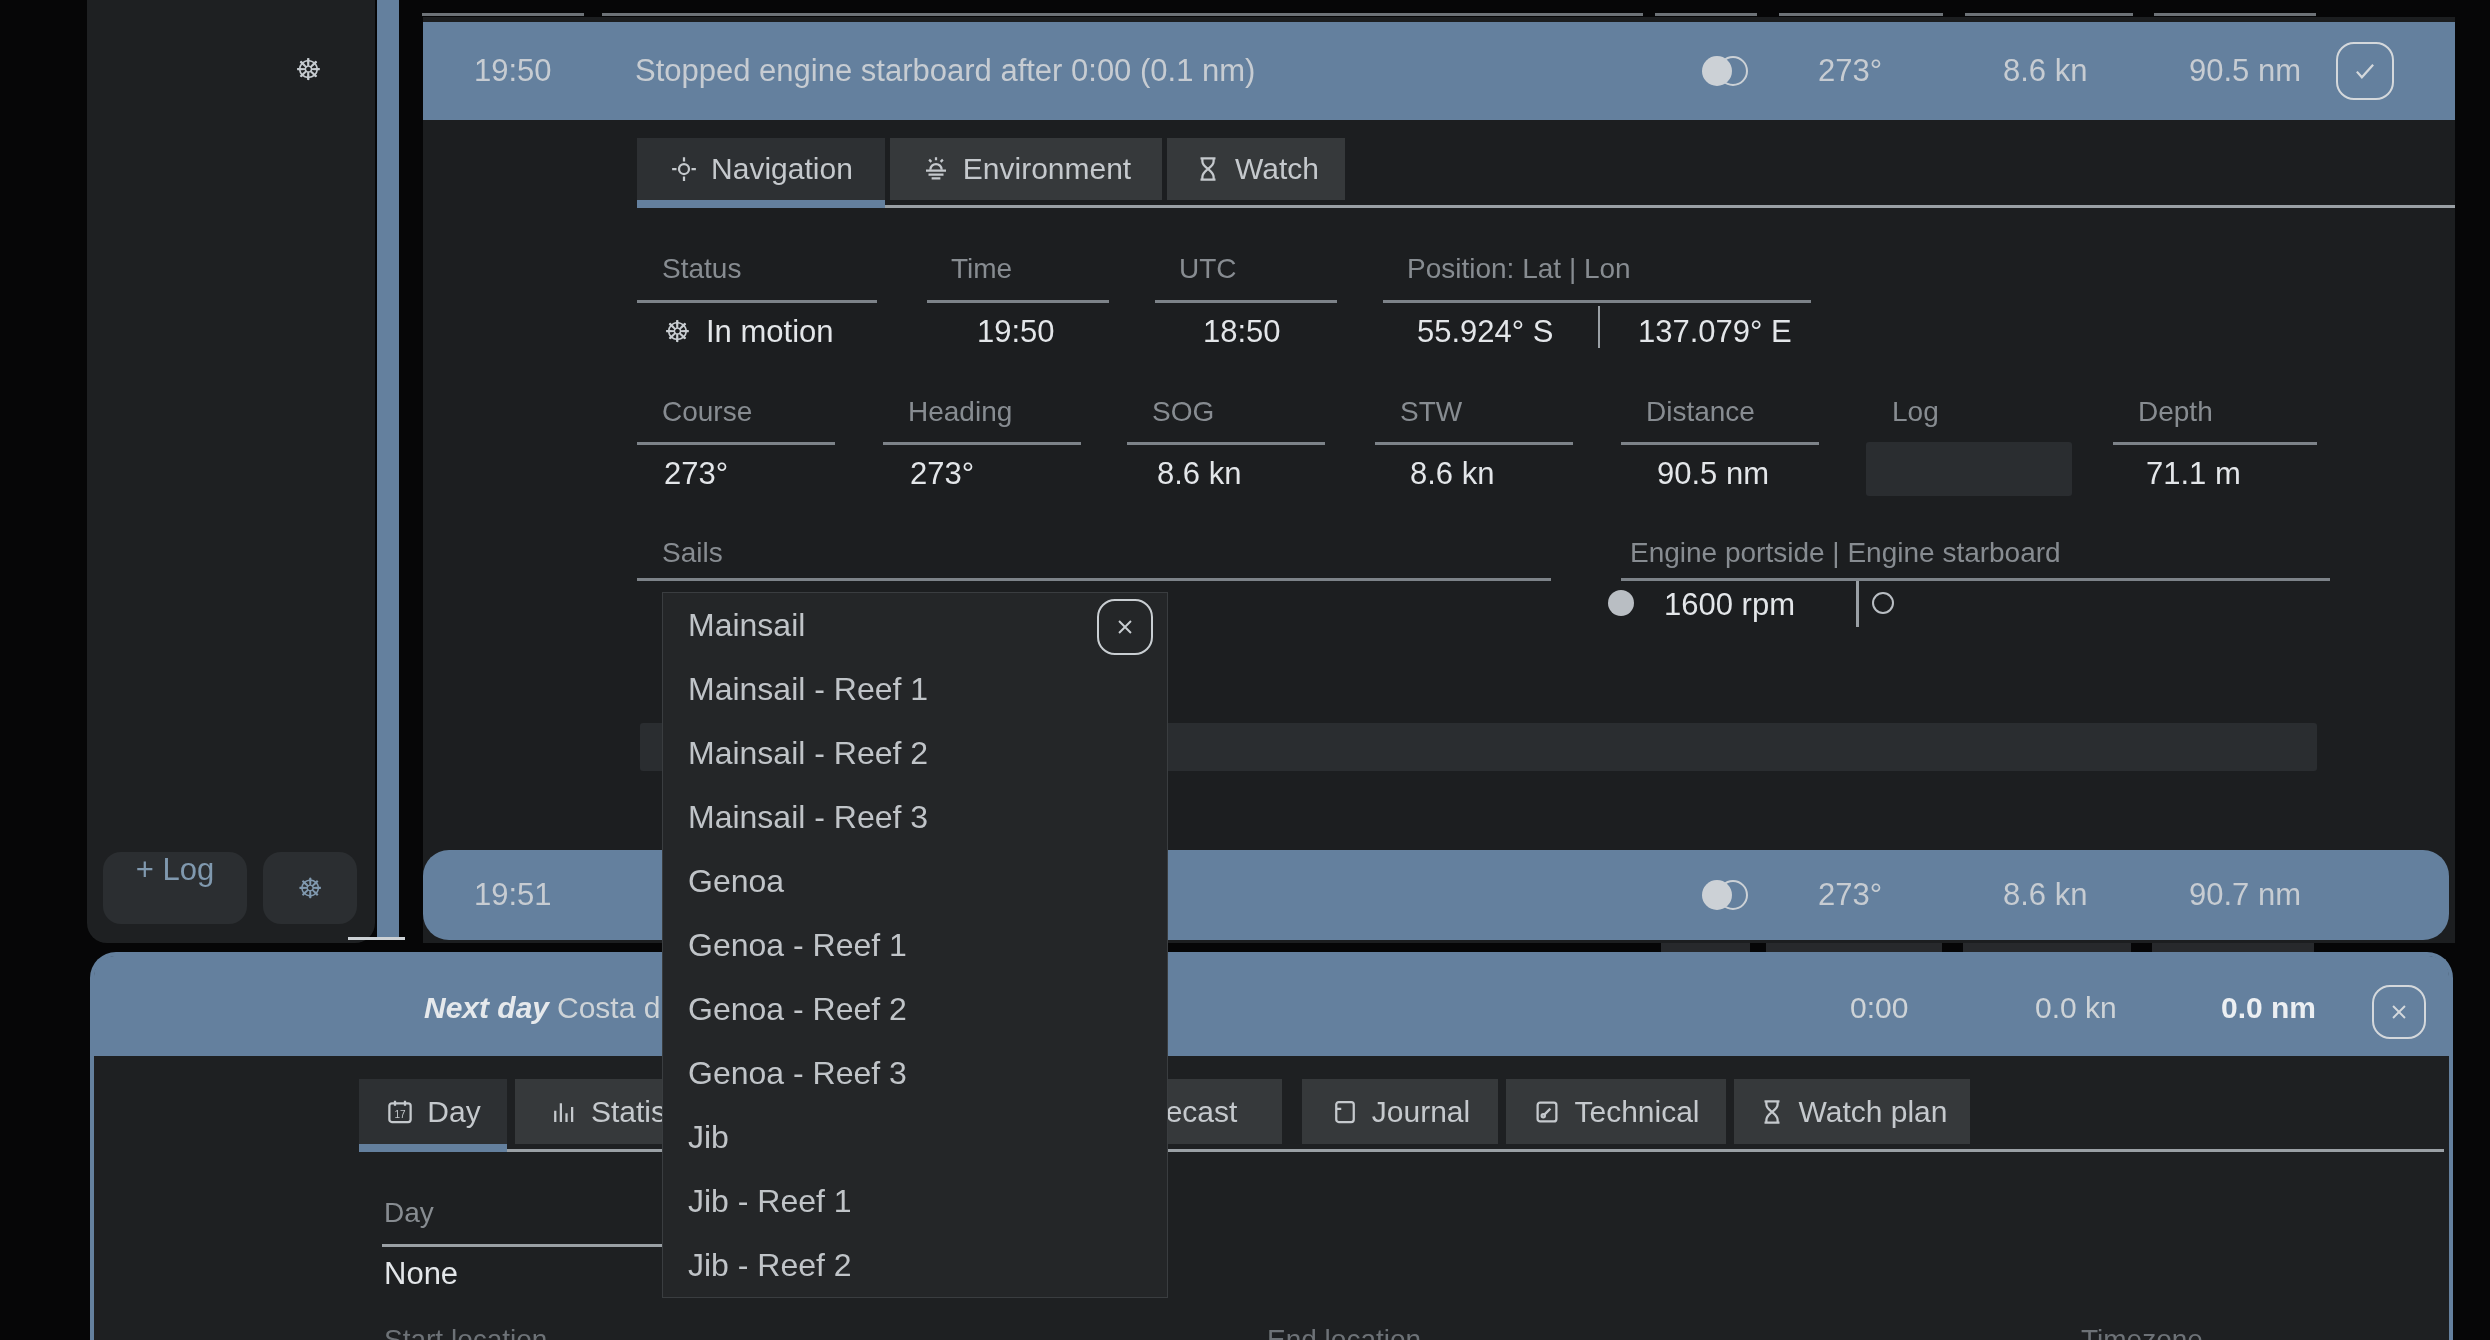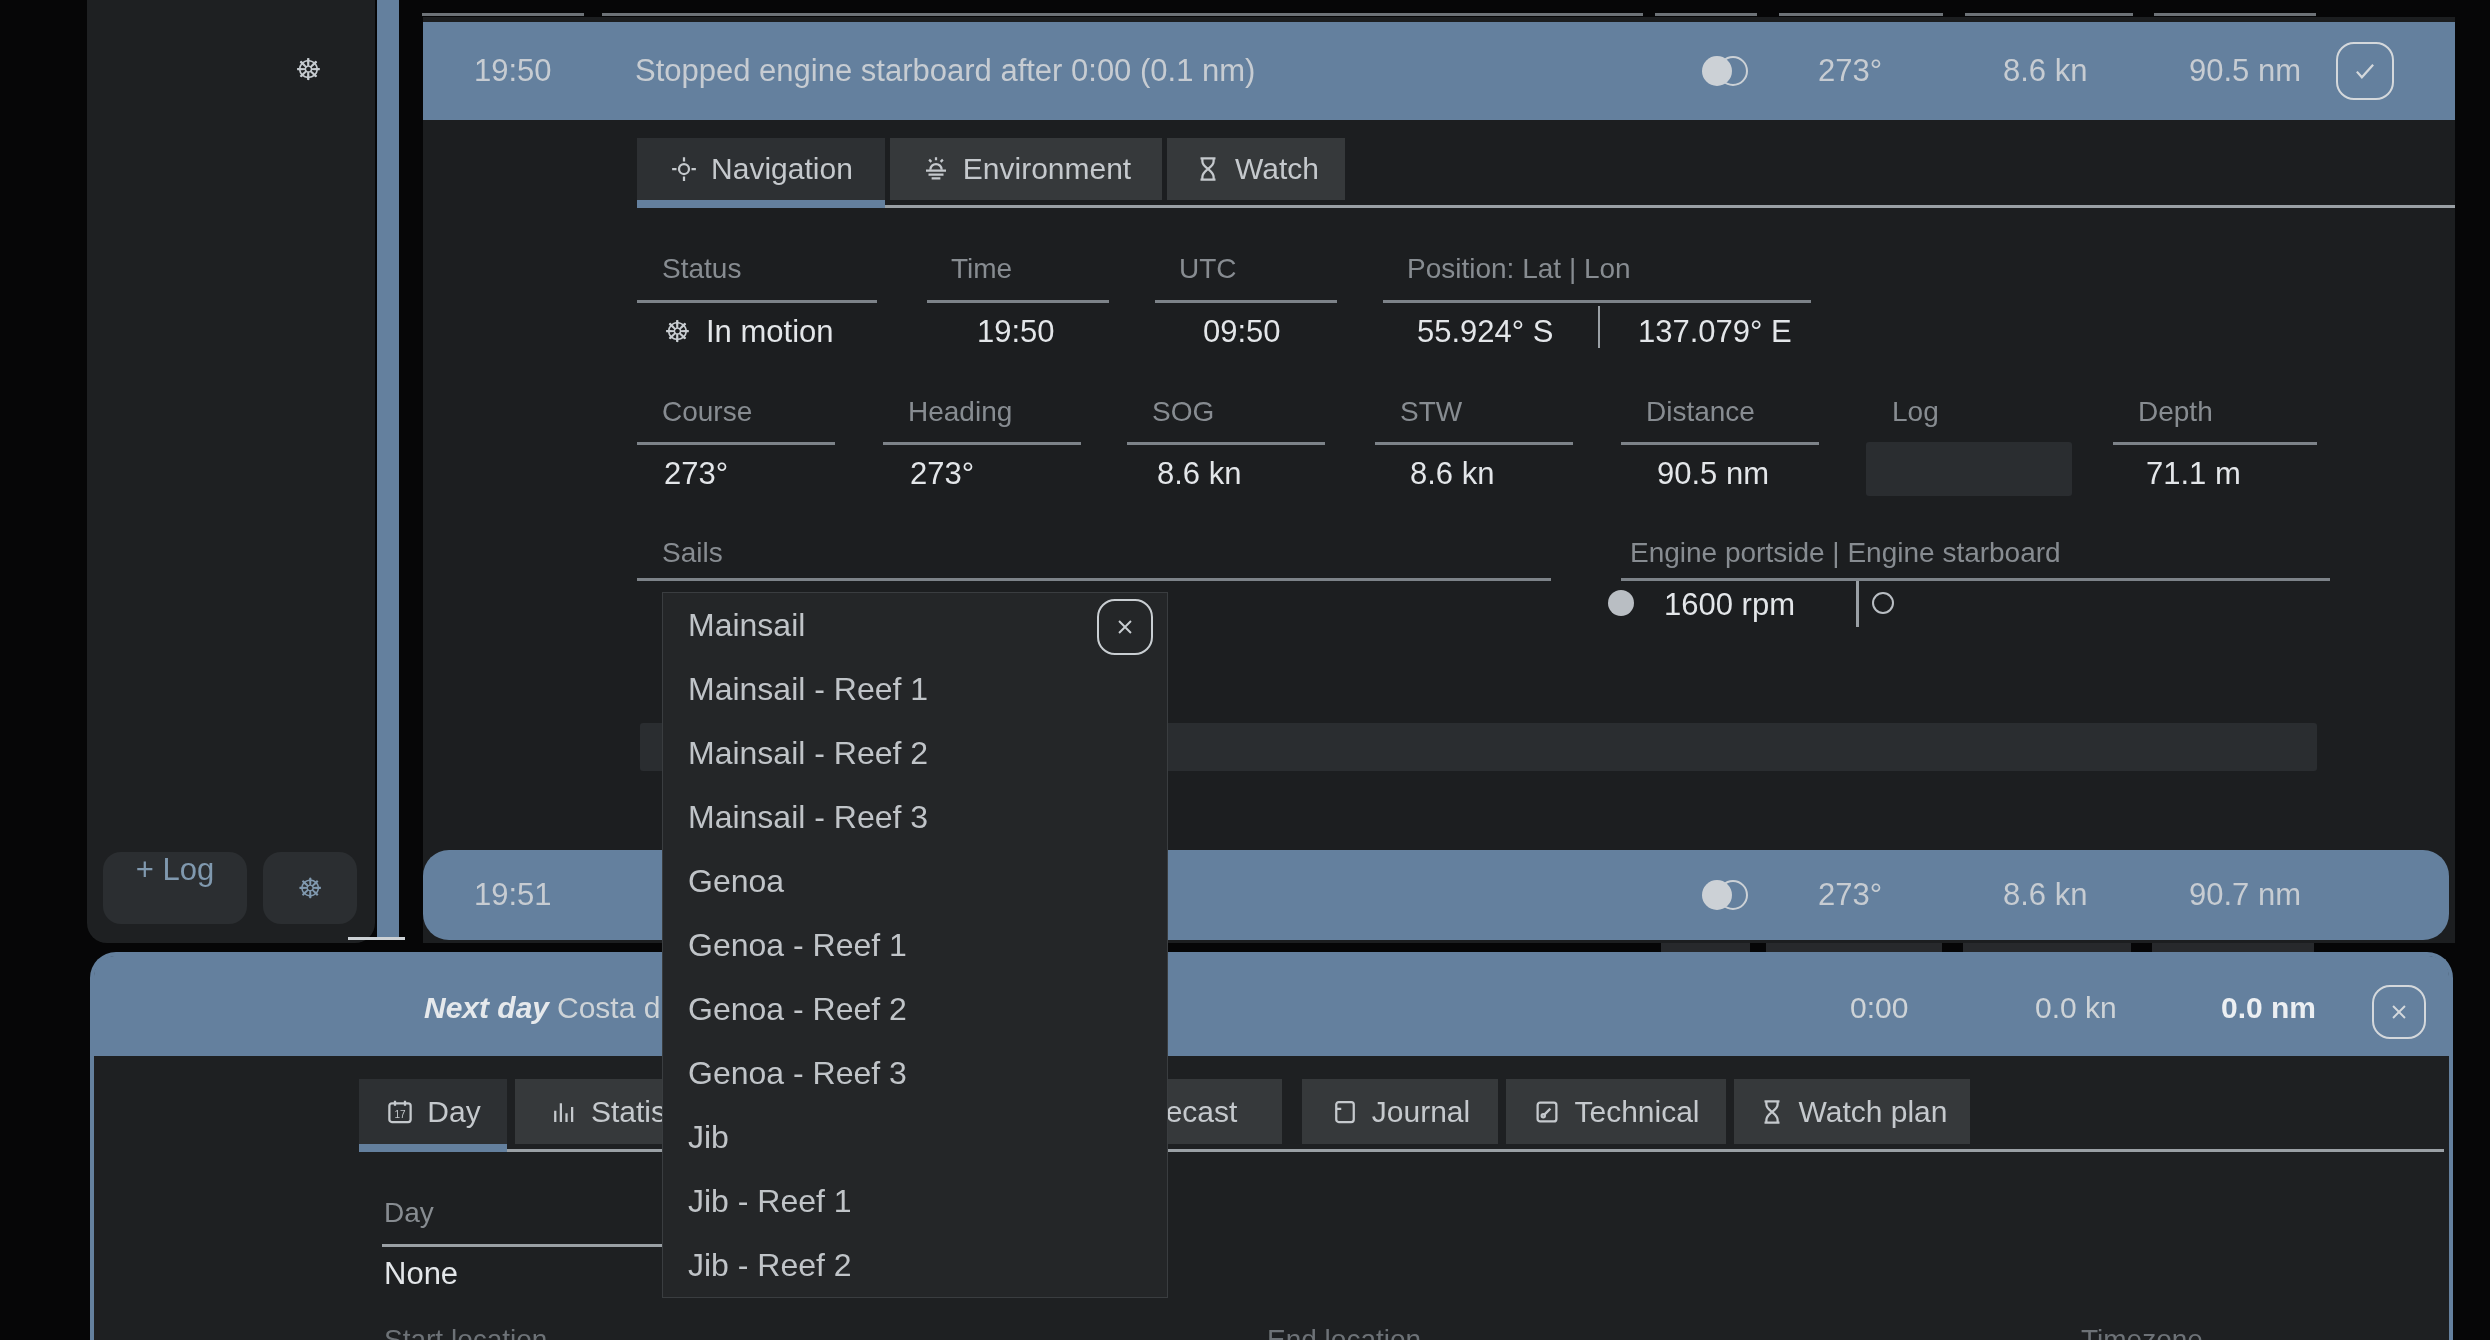--- a/index.html
+++ b/index.html
@@ -128,21 +128,21 @@
 <div class="ul" style="left:637px; top:300px; width:240px;"></div>
 <div class="val" style="left:664px; top:312px; font-size:30px; color:#c9ced2;">☸</div>
 <div class="val" style="left:706px; top:312px;">In motion</div>
 
 <div class="lbl" style="left:951px; top:252px;">Time</div>
 <div class="ul" style="left:927px; top:300px; width:182px;"></div>
 <div class="val" style="left:977px; top:312px;">19:50</div>
 
 <div class="lbl" style="left:1179px; top:252px;">UTC</div>
 <div class="ul" style="left:1155px; top:300px; width:182px;"></div>
-<div class="val" style="left:1203px; top:312px;">09:50</div>
+<div class="val" style="left:1203px; top:312px;">18:50</div>
 
 <div class="lbl" style="left:1407px; top:252px;">Position: Lat | Lon</div>
 <div class="ul" style="left:1383px; top:300px; width:428px;"></div>
 <div class="val" style="left:1417px; top:312px;">55.924° S</div>
 <div class="abs" style="left:1598px; top:306px; width:2px; height:42px; background:#9aa0a5;"></div>
 <div class="val" style="left:1638px; top:312px;">137.079° E</div>
 
 <div class="lbl" style="left:662px; top:395px;">Course</div>
 <div class="ul" style="left:637px; top:442px; width:198px;"></div>
 <div class="val" style="left:664px; top:454px;">273°</div>

